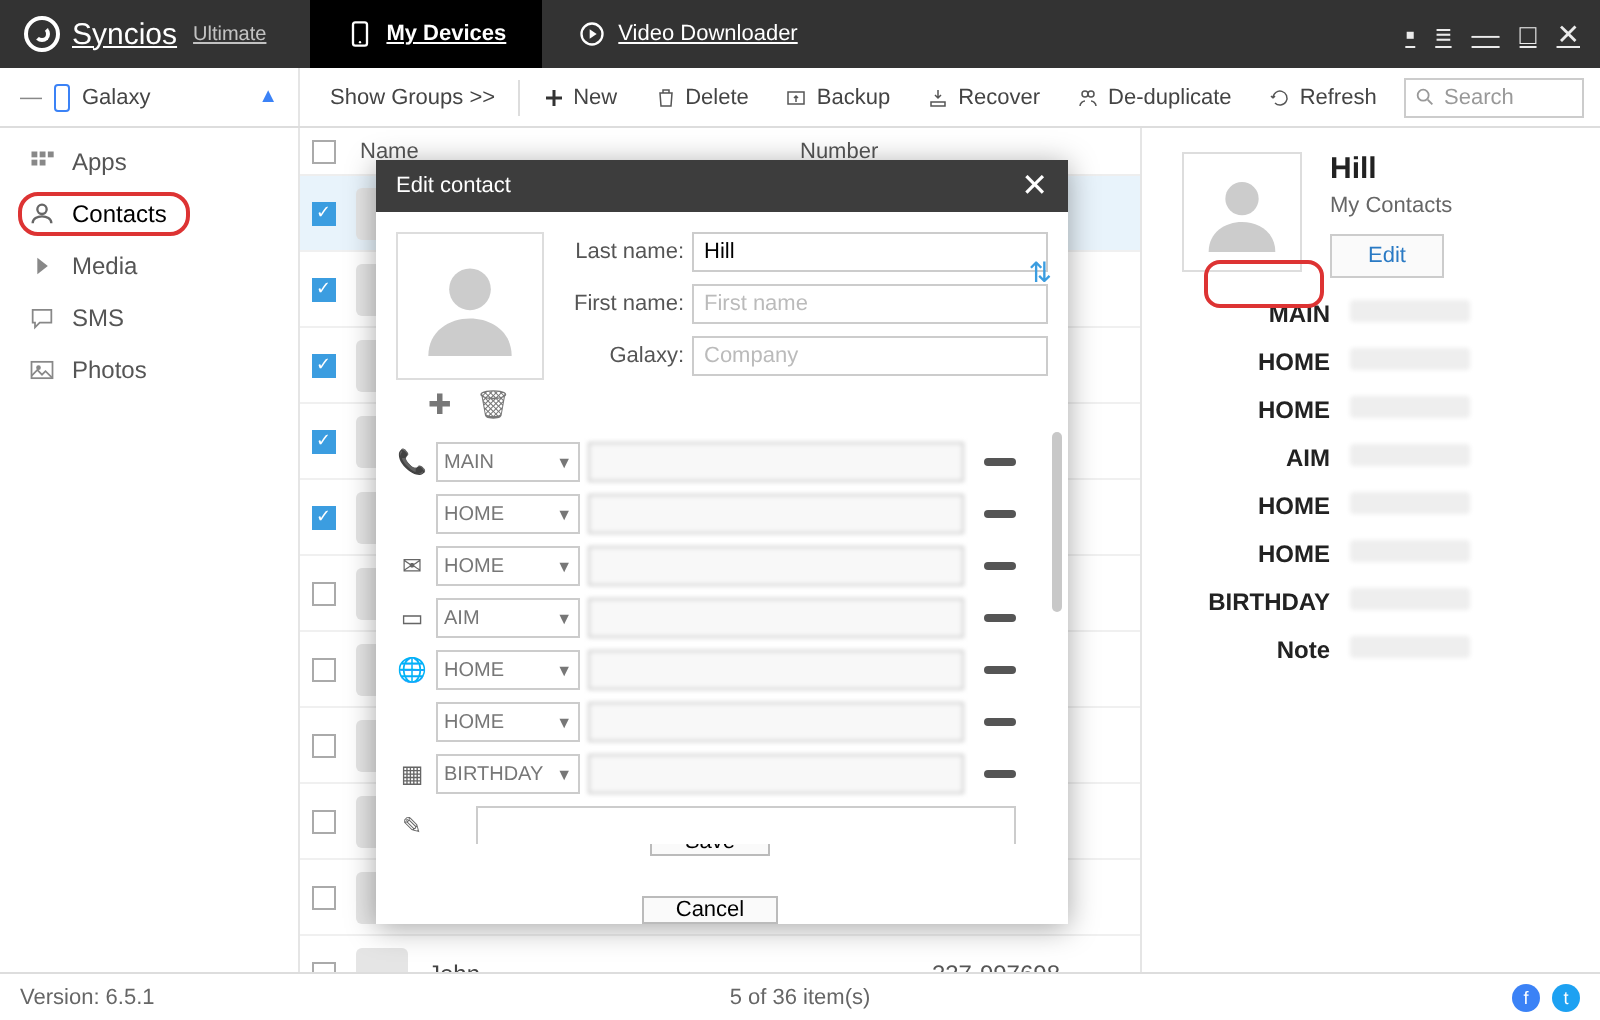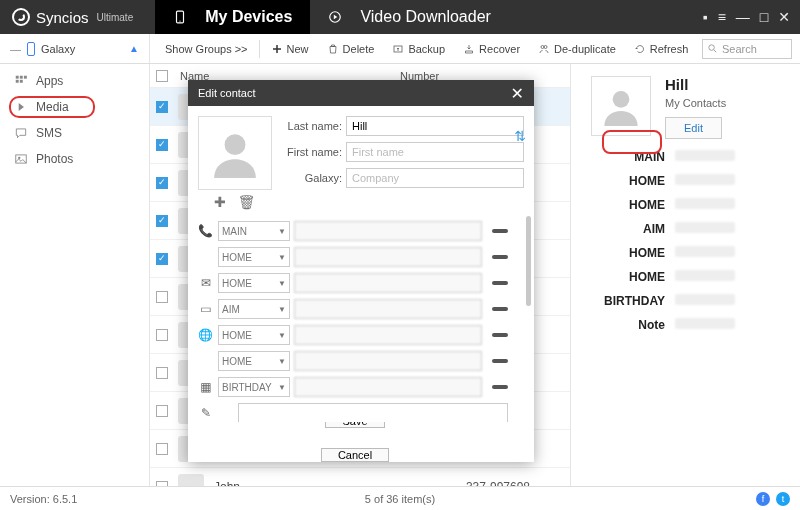--- a/index.html
+++ b/index.html
@@ -1,26 +1,26 @@
 <!DOCTYPE html>
 <html><head>
 <meta charset="utf-8">
 <style>
 * { margin:0; padding:0; box-sizing:border-box; font-family:"Segoe UI",Arial,sans-serif; }
 body { width:800px; height:510px; background:#fff; overflow:hidden; font-size:12px; color:#333; position:relative; }
 
 
-.hdr { height:34px; background:#333; display:flex; align-items:center; color:#fff; }
+.hdr { height:34px; background:#333; display:flex; align-items:center; color:#fff;text-decoration:underline; }
 .logo { display:flex; align-items:center; gap:6px; padding:0 12px; }
 .logo .mark{ width:18px; height:18px; border:2px solid #fff; border-radius:50%; position:relative; }
 .logo .mark::after{ content:""; position:absolute; inset:3px; border:2px solid #fff; border-radius:50%; border-top-color:transparent; border-left-color:transparent; }
 .logo .t1{ font-size:15px; font-weight:500; }
 .logo .t2{ font-size:10px; opacity:.7; margin-left:2px; }
 .tabs { display:flex; height:100%; margin-left:10px; }
-.tab { display:flex; align-items:center; gap:18px; padding:0 18px; font-size:16px; cursor:pointer; }
+.tab { display:flex; align-items:center; gap:6px; padding:0 18px; font-size:11px; cursor:pointer; }
 .tab.active{ background:#000; font-weight:bold; }
 .tab svg{ width:14px; height:14px; }
 .winctl{ margin-left:auto; display:flex; gap:10px; padding-right:10px; font-size:14px; }
 .winctl span{ cursor:pointer; opacity:.9; }
 
 
 .toolbar{ height:30px; border-bottom:1px solid #ddd; display:flex; align-items:center; font-size:11px; color:#444; }
 .device{ width:150px; padding:0 10px; display:flex; align-items:center; gap:6px; border-right:1px solid #e5e5e5; height:100%; }
 .device .pill{ width:8px; height:14px; border:1px solid #3b82f6; border-radius:2px; }
 .device .eject{ margin-left:auto; color:#3b82f6; font-size:10px; }
@@ -199,20 +199,27 @@
     <div class="sitem">
         <svg viewBox="0 0 24 24">
           <rect x="3" y="3" width="5" height="5" fill="#888"></rect>
           <rect x="10" y="3" width="5" height="5" fill="#888"></rect>
           <rect x="17" y="3" width="5" height="5" fill="#888"></rect>
           <rect x="3" y="10" width="5" height="5" fill="#888"></rect>
           <rect x="10" y="10" width="5" height="5" fill="#888"></rect>
         </svg>
         <span>Apps</span>
       </div>
+    <div class="sitem active">
+        <svg viewBox="0 0 24 24">
+          <circle cx="12" cy="8" r="4" fill="none" stroke="#666" stroke-width="2"></circle>
+          <path d="M4 20c0-4 4-6 8-6s8 2 8 6" fill="none" stroke="#666" stroke-width="2"></path>
+        </svg>
+        <span>Contacts</span>
+      </div>
     <div class="sitem">
         <svg viewBox="0 0 24 24">
           <path d="M8 5v14l9-7z" fill="#888"></path>
         </svg>
         <span>Media</span>
       </div>
     <div class="sitem">
         <svg viewBox="0 0 24 24">
           <path d="M4 5h16v11H10l-4 4v-4H4z" fill="none" stroke="#888" stroke-width="1.5"></path>
         </svg>

